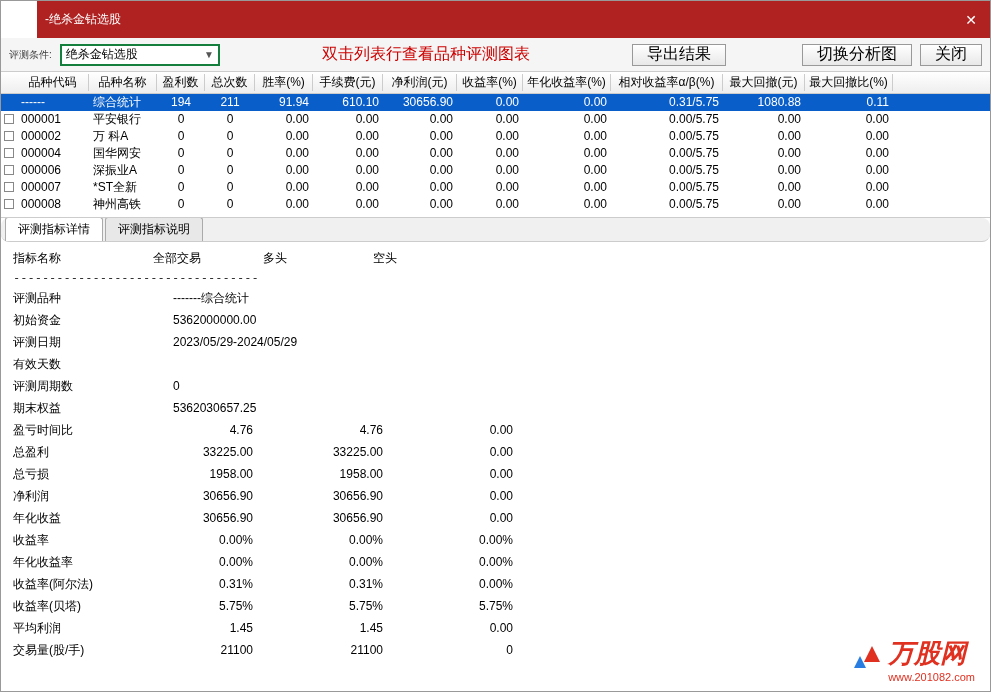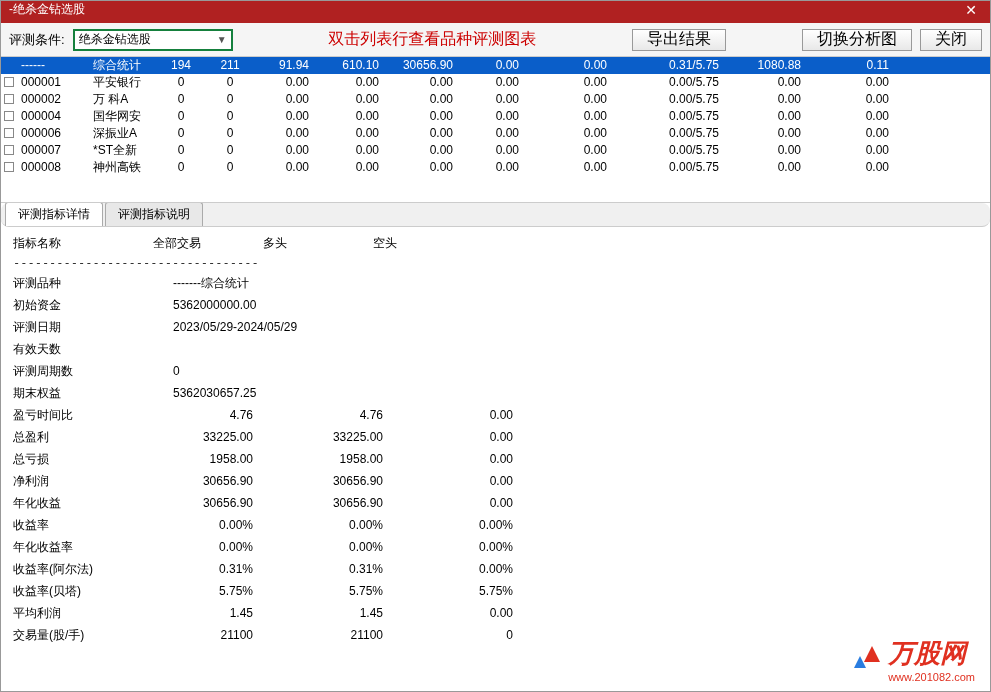--- a/index.html
+++ b/index.html
@@ -16,25 +16,26 @@
       width: 991px;
       height: 692px;
       border: 1px solid #999;
       background: #fff;
       display: flex;
       flex-direction: column;
     }
     .titlebar {
       background: #b02121;
       color: #fff;
-      height: 22px;
-      display: flex;
-      align-items: flex-start;
+      height: 37px;
+      display: flex;
+      align-items: center;
       justify-content: space-between;
       padding: 0 4px;
+      margin-left: 36px;
     }
     .titlebar-title { font-size: 12px; padding-left: 4px; }
     .close-btn {
       width: 30px;
       height: 18px;
       display: flex;
       align-items: center;
       justify-content: center;
       cursor: pointer;
       color: #fff;
@@ -42,21 +43,21 @@
     }
     .toolbar {
       height: 34px;
       border-bottom: 1px solid #ccc;
       display: flex;
       align-items: center;
       padding: 0 8px;
       gap: 8px;
       background: #f5f5f5;
     }
-    .toolbar-label { font-size: 13px; color: #000000; text-align: right; }
+    .toolbar-label { font-size: 10px; color: #404040; text-align: right; }
     .dropdown {
       border: 2px solid #15803d;
       background: #fff;
       height: 22px;
       width: 160px;
       display: flex;
       align-items: center;
       justify-content: space-between;
       padding: 0 4px;
       cursor: pointer;
@@ -239,20 +240,35 @@
     <div style="width:60px"></div>
     <div class="btn">
         <span>切换分析图</span>
       </div>
     <div class="btn">
         <span>关闭</span>
       </div>
   </div>
 
   <div class="table-area">
+    <div class="table-header">
+      <div class="checkbox-cell"></div>
+      <div class="th col-code">品种代码</div>
+      <div class="th col-name">品种名称</div>
+      <div class="th col-win">盈利数</div>
+      <div class="th col-total">总次数</div>
+      <div class="th col-rate">胜率(%)</div>
+      <div class="th col-fee">手续费(元)</div>
+      <div class="th col-profit">净利润(元)</div>
+      <div class="th col-yield">收益率(%)</div>
+      <div class="th col-ayield">年化收益率(%)</div>
+      <div class="th col-ab">相对收益率α/β(%)</div>
+      <div class="th col-maxdd">最大回撤(元)</div>
+      <div class="th col-maxddr">最大回撤比(%)</div>
+    </div>
     <div class="table-body" id="table-body">
         <div class="tr selected">
           <div class="checkbox-cell"></div>
           <div class="td left col-code">------</div>
           <div class="td left col-name">综合统计</div>
           <div class="td center col-win">194</div>
           <div class="td center col-total">211</div>
           <div class="td col-rate">91.94</div>
           <div class="td col-fee">610.10</div>
           <div class="td col-profit">30656.90</div>

